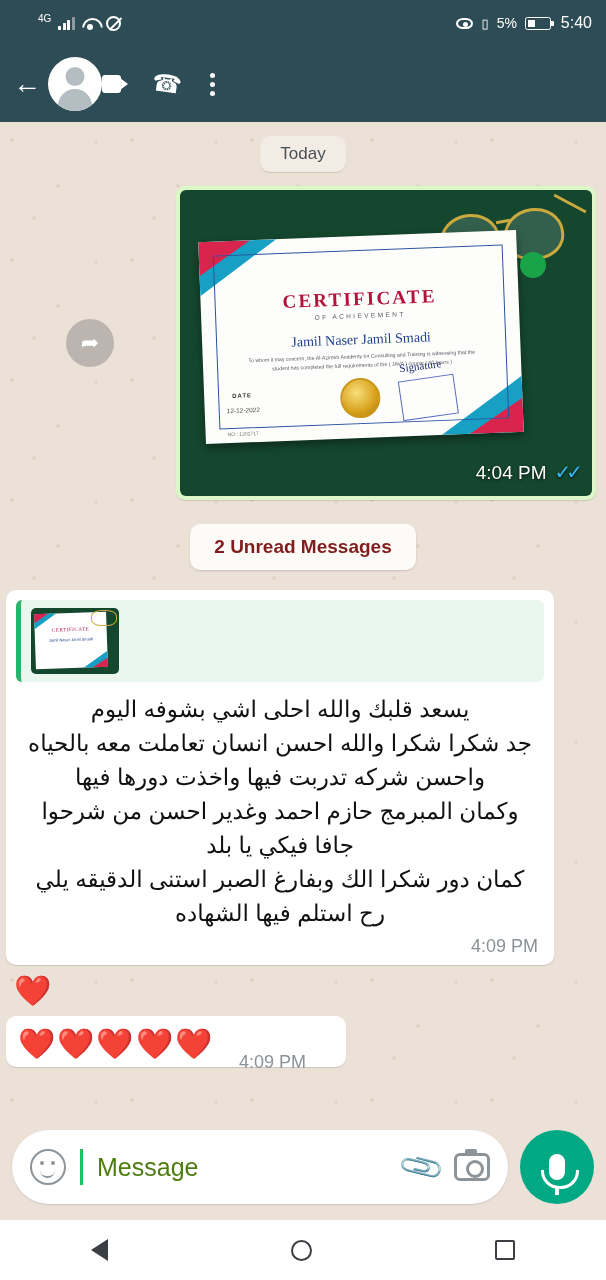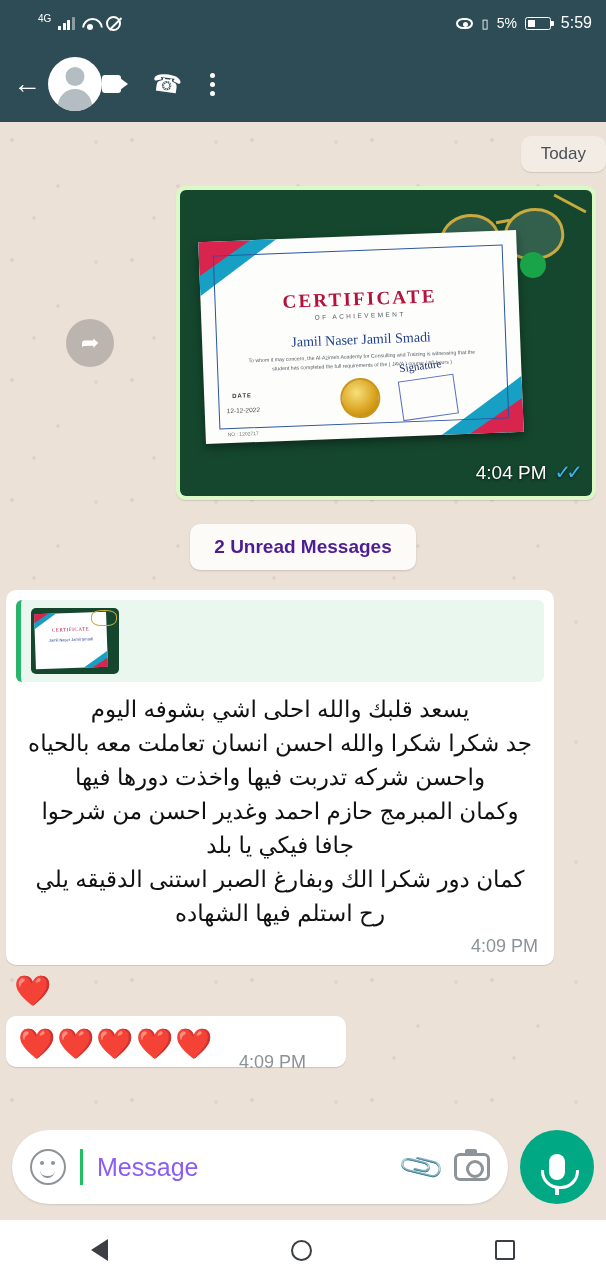--- a/index.html
+++ b/index.html
@@ -100,21 +100,21 @@
     background-color:#ece1d7;
     background-image:
       radial-gradient(circle at 12px 18px, rgba(190,170,150,.30) 1.6px, transparent 2px),
       radial-gradient(circle at 58px 64px, rgba(190,170,150,.26) 1.6px, transparent 2px),
       radial-gradient(circle at 96px 20px, rgba(190,170,150,.22) 1.6px, transparent 2px),
       radial-gradient(circle at 34px 96px, rgba(190,170,150,.25) 1.6px, transparent 2px);
     background-size: 120px 120px, 120px 120px, 120px 120px, 120px 120px;
   }
   .chat-inner { position: relative; padding: 14px 0 0 0; height:100%; }
 
-  .day-chip-wrap { display:flex; justify-content:flex-end; margin-bottom: 14px; }
+  .day-chip-wrap { display:flex; justify-content:center; margin-bottom: 14px; }
   .day-chip {
     background:#f3ece4; color:#4a5156; font-size:17px; padding:8px 20px;
     border-radius:10px; box-shadow:0 1px 1px rgba(0,0,0,.12);
   }
 
   
   .row-out { display:flex; justify-content:flex-end; align-items:center; padding: 0 10px; }
   .fwd-btn {
     width:48px;height:48px;border-radius:50%;background:rgba(120,120,120,.42);
     display:flex;align-items:center;justify-content:center;margin-right:auto;margin-left:56px;
@@ -162,21 +162,21 @@
   .glasses .arm{position:absolute;left:118px;top:6px;width:36px;height:3px;background:#caa93f;transform:rotate(28deg);}
   .img-meta {
     position:absolute; right:14px; bottom:12px; display:flex; align-items:flex-end; gap:8px;
     color:#fff; font-size:19px; text-shadow: 0 1px 3px rgba(0,0,0,.8);
   }
   .ticks { color:#34b7f1; font-size:20px; letter-spacing:-5px; }
 
   
   .unread-wrap { display:flex; justify-content:center; margin: 24px 0 20px; }
   .unread-chip {
-    background:#fdfbf7; color:#4c1d95; font-size:19px; font-weight:bold;
+    background:#fdfbf7; color:#7f1d1d; font-size:19px; font-weight:bold;
     padding:12px 24px; border-radius:10px; box-shadow:0 1px 2px rgba(0,0,0,.15);
   }
 
   
   .row-in { padding: 0 10px 0 6px; display:flex; }
   .in-bubble {
     background:#fff; border-radius:10px; padding:10px 10px 8px 10px;
     box-shadow:0 1px 1px rgba(0,0,0,.13);
     width: 548px; position:relative;
   }
@@ -229,21 +229,21 @@
     flex:1; height:74px; background:#fff; border-radius:37px;
     display:flex; align-items:center; padding: 0 18px; gap: 14px;
     box-shadow: 0 1px 2px rgba(0,0,0,.12);
   }
   .emoji-ic {
     width:36px;height:36px;border-radius:50%;border:2.5px solid #8d9499;position:relative;flex:none;
   }
   .emoji-ic::before{content:"";position:absolute;left:8px;top:10px;width:4px;height:4px;border-radius:50%;background:#8d9499;box-shadow:11px 0 0 #8d9499;}
   .emoji-ic::after{content:"";position:absolute;left:8px;top:18px;width:15px;height:7px;border-bottom:2.5px solid #8d9499;border-radius:0 0 10px 10px;}
   .caret { width:3px;height:36px;background:#1fbf62; flex:none; }
-  .msg-placeholder { flex:1; color:#8b5cf6; font-size:25px; }
+  .msg-placeholder { flex:1; color:#4d7c0f; font-size:25px; }
   .clip-ic { font-size:30px; color:#8d9499; transform: rotate(-35deg); }
   .cam-ic { width:36px;height:28px;border:3px solid #8d9499;border-radius:6px;position:relative;flex:none;}
   .cam-ic::before{content:"";position:absolute;left:9px;top:4px;width:12px;height:12px;border:3px solid #8d9499;border-radius:50%;}
   .cam-ic::after{content:"";position:absolute;left:8px;top:-7px;width:12px;height:5px;background:#8d9499;border-radius:2px 2px 0 0;}
   .mic-btn {
     width:74px;height:74px;border-radius:50%;background:#00a884;flex:none;
     display:flex;align-items:center;justify-content:center;
   }
   .mic-shape{width:16px;height:26px;background:#fff;border-radius:9px;position:relative;}
   .mic-shape::after{content:"";position:absolute;left:-8px;top:16px;width:32px;height:16px;border:3px solid #fff;border-top:none;border-radius:0 0 18px 18px;}
@@ -273,21 +273,21 @@
     <span class="wifi"></span>
     <span class="nosound"></span>
   </div>
   <div class="sb-right">
     <span class="eye"></span>
     <span class="vibrate">▯</span>
     <span class="batt-pct">5%</span>
     <span class="batt">
         <i></i>
       </span>
-    <span class="sb-time">5:59</span>
+    <span class="sb-time">5:40</span>
   </div>
 </div>
 
 <div class="appbar">
   <div class="back-arrow">←</div>
   <div class="avatar"></div>
   <div class="appbar-actions">
     <span class="ic-video"></span>
     <span class="ic-phone">☎</span>
     <span class="ic-more">

